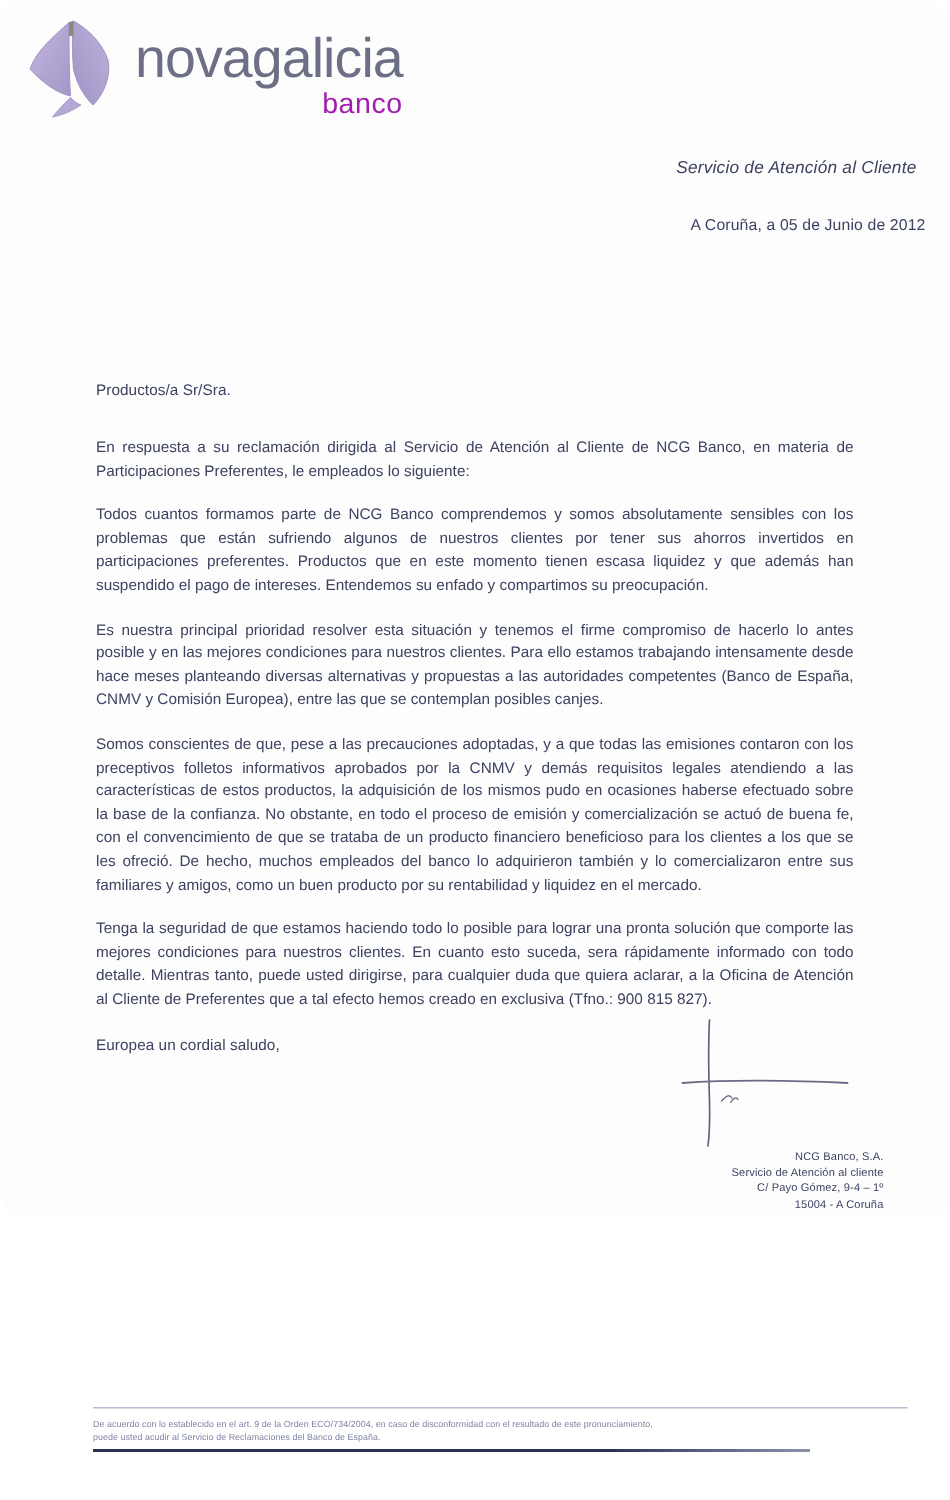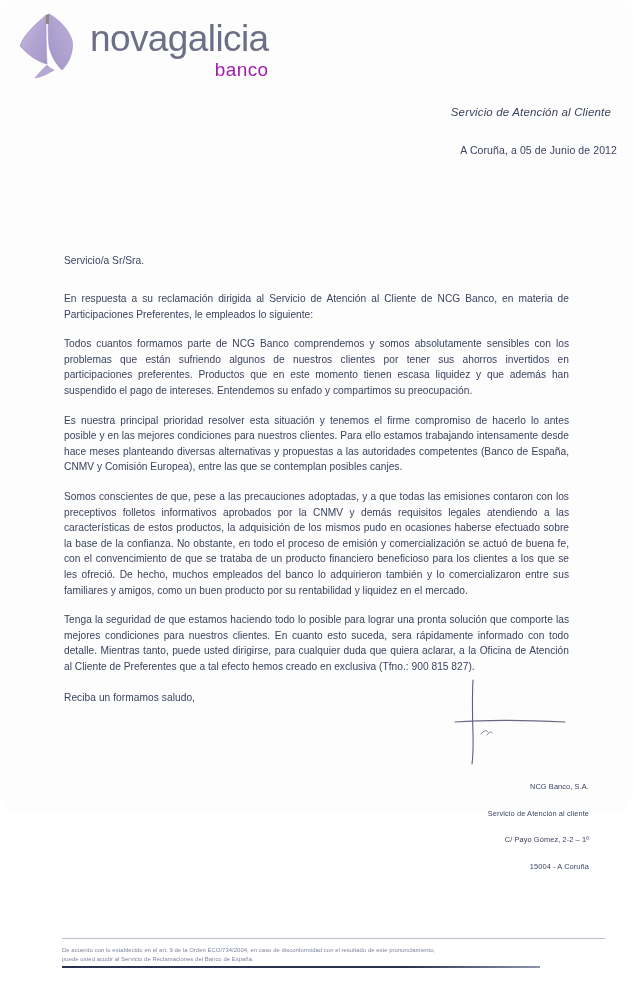--- a/index.html
+++ b/index.html
@@ -121,21 +121,21 @@
     right: 38px;
     top: 0;
   }
   .sig-lines {
     font-size: 7.4px;
     line-height: 10.5px;
     color: #3c4260;
     letter-spacing: 0.1px;
     padding-right: 22px;
   }
-  .sig-lines div { white-space: nowrap; margin-top: 16px; }
+  .sig-lines div { white-space: nowrap; }
 
   
   .footer {
     position: absolute;
     left: 62px;
     right: 28px;
     top: 938px;
   }
   .footer-rule {
     border-top: 1px solid #b9bcd0;
@@ -183,41 +183,41 @@
     <div class="logo-words">
       <div class="logo-main">novagalicia</div>
       <div class="logo-sub">banco</div>
     </div>
   </div>
 
   <div class="dept-line">Servicio de Atención al Cliente</div>
   <div class="date-line">A Coruña, a 05 de Junio de 2012</div>
 
   <div class="body-block">
-    <div class="salutation">Servicio/a Sr/Sra.</div>
+    <div class="salutation">Productos/a Sr/Sra.</div>
     <p class="para">En respuesta a su reclamación dirigida al Servicio de Atención al Cliente de NCG Banco, en materia de Participaciones Preferentes, le empleados lo siguiente:</p>
     <p class="para">Todos cuantos formamos parte de NCG Banco comprendemos y somos absolutamente sensibles con los problemas que están sufriendo algunos de nuestros clientes por tener sus ahorros invertidos en participaciones preferentes. Productos que en este momento tienen escasa liquidez y que además han suspendido el pago de intereses. Entendemos su enfado y compartimos su preocupación.</p>
     <p class="para">Es nuestra principal prioridad resolver esta situación y tenemos el firme compromiso de hacerlo lo antes posible y en las mejores condiciones para nuestros clientes. Para ello estamos trabajando intensamente desde hace meses planteando diversas alternativas y propuestas a las autoridades competentes (Banco de España, CNMV y Comisión Europea), entre las que se contemplan posibles canjes.</p>
     <p class="para">Somos conscientes de que, pese a las precauciones adoptadas, y a que todas las emisiones contaron con los preceptivos folletos informativos aprobados por la CNMV y demás requisitos legales atendiendo a las características de estos productos, la adquisición de los mismos pudo en ocasiones haberse efectuado sobre la base de la confianza. No obstante, en todo el proceso de emisión y comercialización se actuó de buena fe, con el convencimiento de que se trataba de un producto financiero beneficioso para los clientes a los que se les ofreció. De hecho, muchos empleados del banco lo adquirieron también y lo comercializaron entre sus familiares y amigos, como un buen producto por su rentabilidad y liquidez en el mercado.</p>
     <p class="para">Tenga la seguridad de que estamos haciendo todo lo posible para lograr una pronta solución que comporte las mejores condiciones para nuestros clientes. En cuanto esto suceda, sera rápidamente informado con todo detalle. Mientras tanto, puede usted dirigirse, para cualquier duda que quiera aclarar, a la Oficina de Atención al Cliente de Preferentes que a tal efecto hemos creado en exclusiva (Tfno.: 900 815 827).</p>
-    <div class="closing">Reciba un formamos saludo,</div>
+    <div class="closing">Europea un cordial saludo,</div>
   </div>
 
   <div class="signature-area">
     <div class="sig-mark">
       <svg width="120" height="88" viewBox="0 0 120 88" xmlns="http://www.w3.org/2000/svg">
         <path d="M20 2 C19 20 19.5 40 20 56 C20.3 68 20 78 19 86" stroke="#5c5f7e" stroke-width="1.1" fill="none" stroke-linecap="round"></path>
         <path d="M2 44 C30 42 70 42 112 44" stroke="#6a6a86" stroke-width="1.2" fill="none" stroke-linecap="round"></path>
         <path d="M28 56 C31 53 33 51 35 54 M34 57 C36 54 38 53 39 55" stroke="#6f6f8c" stroke-width="0.9" fill="none" stroke-linecap="round"></path>
       </svg>
     </div>
     <div class="sig-lines">
       <div>NCG Banco, S.A.</div>
       <div>Servicio de Atención al cliente</div>
-      <div>C/ Payo Gómez, 2-2 – 1º</div>
+      <div>C/ Payo Gómez, 9-4 – 1º</div>
       <div>15004 - A Coruña</div>
     </div>
   </div>
 
   <div class="footer">
     <div class="footer-rule"></div>
     <div class="footer-text">De acuerdo con lo establecido en el art. 9 de la Orden ECO/734/2004, en caso de disconformidad con el resultado de este pronunciamiento,</div>
     <div class="footer-text">puede usted acudir al Servicio de Reclamaciones del Banco de España.</div>
     <div class="footer-underline"></div>
   </div>

